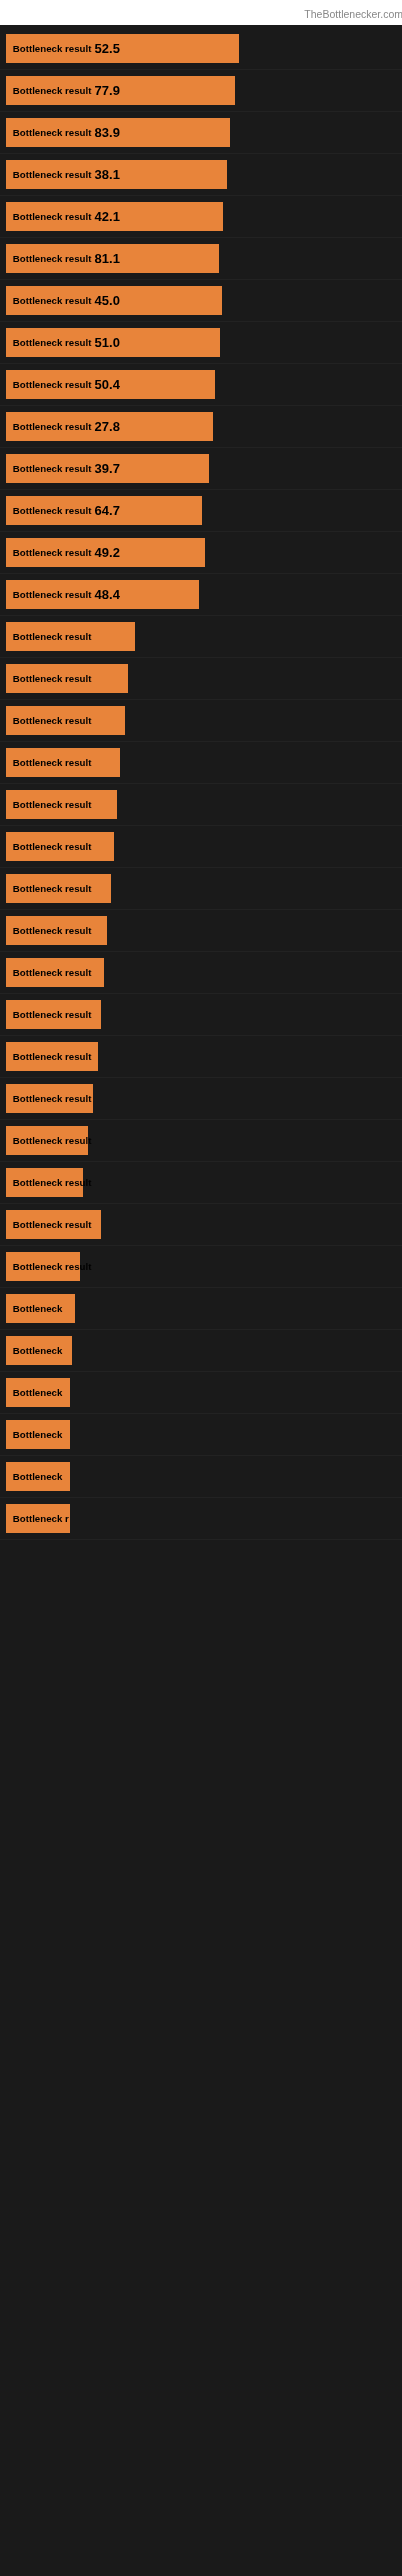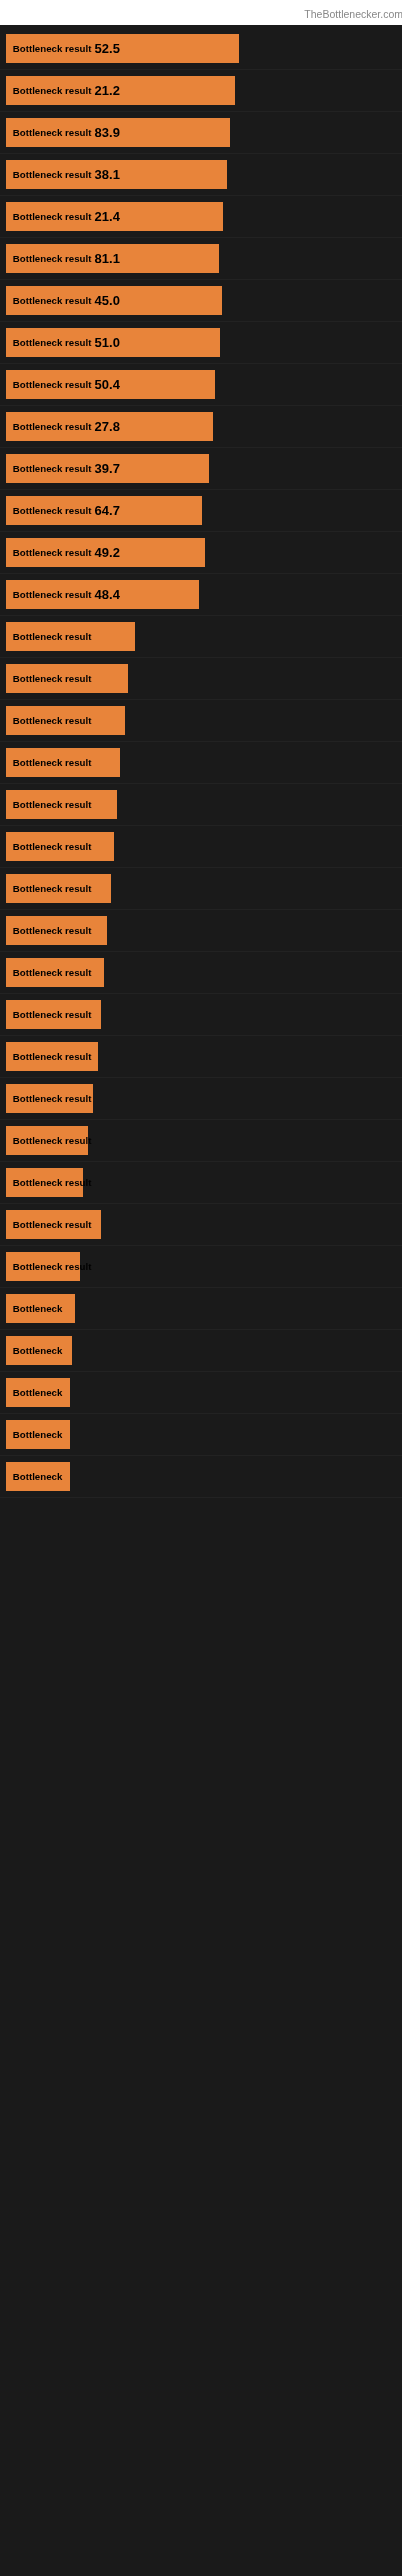--- a/index.html
+++ b/index.html
@@ -86,21 +86,21 @@
         <div class="bar" style="width: 233px;">
           <span class="bar-label">Bottleneck result</span>
           <span class="bar-value">52.5</span>
         </div>
       </div>
     </div>
     <div class="bar-row">
       <div class="bar-wrapper">
         <div class="bar" style="width: 229px;">
           <span class="bar-label">Bottleneck result</span>
-          <span class="bar-value">21.2</span>
+          <span class="bar-value">77.9</span>
         </div>
       </div>
     </div>
     <div class="bar-row">
       <div class="bar-wrapper">
         <div class="bar" style="width: 224px;">
           <span class="bar-label">Bottleneck result</span>
           <span class="bar-value">83.9</span>
         </div>
       </div>
@@ -110,21 +110,21 @@
         <div class="bar" style="width: 221px;">
           <span class="bar-label">Bottleneck result</span>
           <span class="bar-value">38.1</span>
         </div>
       </div>
     </div>
     <div class="bar-row">
       <div class="bar-wrapper">
         <div class="bar" style="width: 217px;">
           <span class="bar-label">Bottleneck result</span>
-          <span class="bar-value">21.4</span>
+          <span class="bar-value">42.1</span>
         </div>
       </div>
     </div>
     <div class="bar-row">
       <div class="bar-wrapper">
         <div class="bar" style="width: 213px;">
           <span class="bar-label">Bottleneck result</span>
           <span class="bar-value">81.1</span>
         </div>
       </div>
@@ -333,14 +333,21 @@
         </div>
       </div>
     </div>
     <div class="bar-row">
       <div class="bar-wrapper">
         <div class="bar" style="width: 56px;">
           <span class="bar-label">Bottleneck</span>
         </div>
       </div>
     </div>
+    <div class="bar-row">
+      <div class="bar-wrapper">
+        <div class="bar" style="width: 53px;">
+          <span class="bar-label">Bottleneck r</span>
+        </div>
+      </div>
+    </div>
   </div>
 
 
 </body></html>

